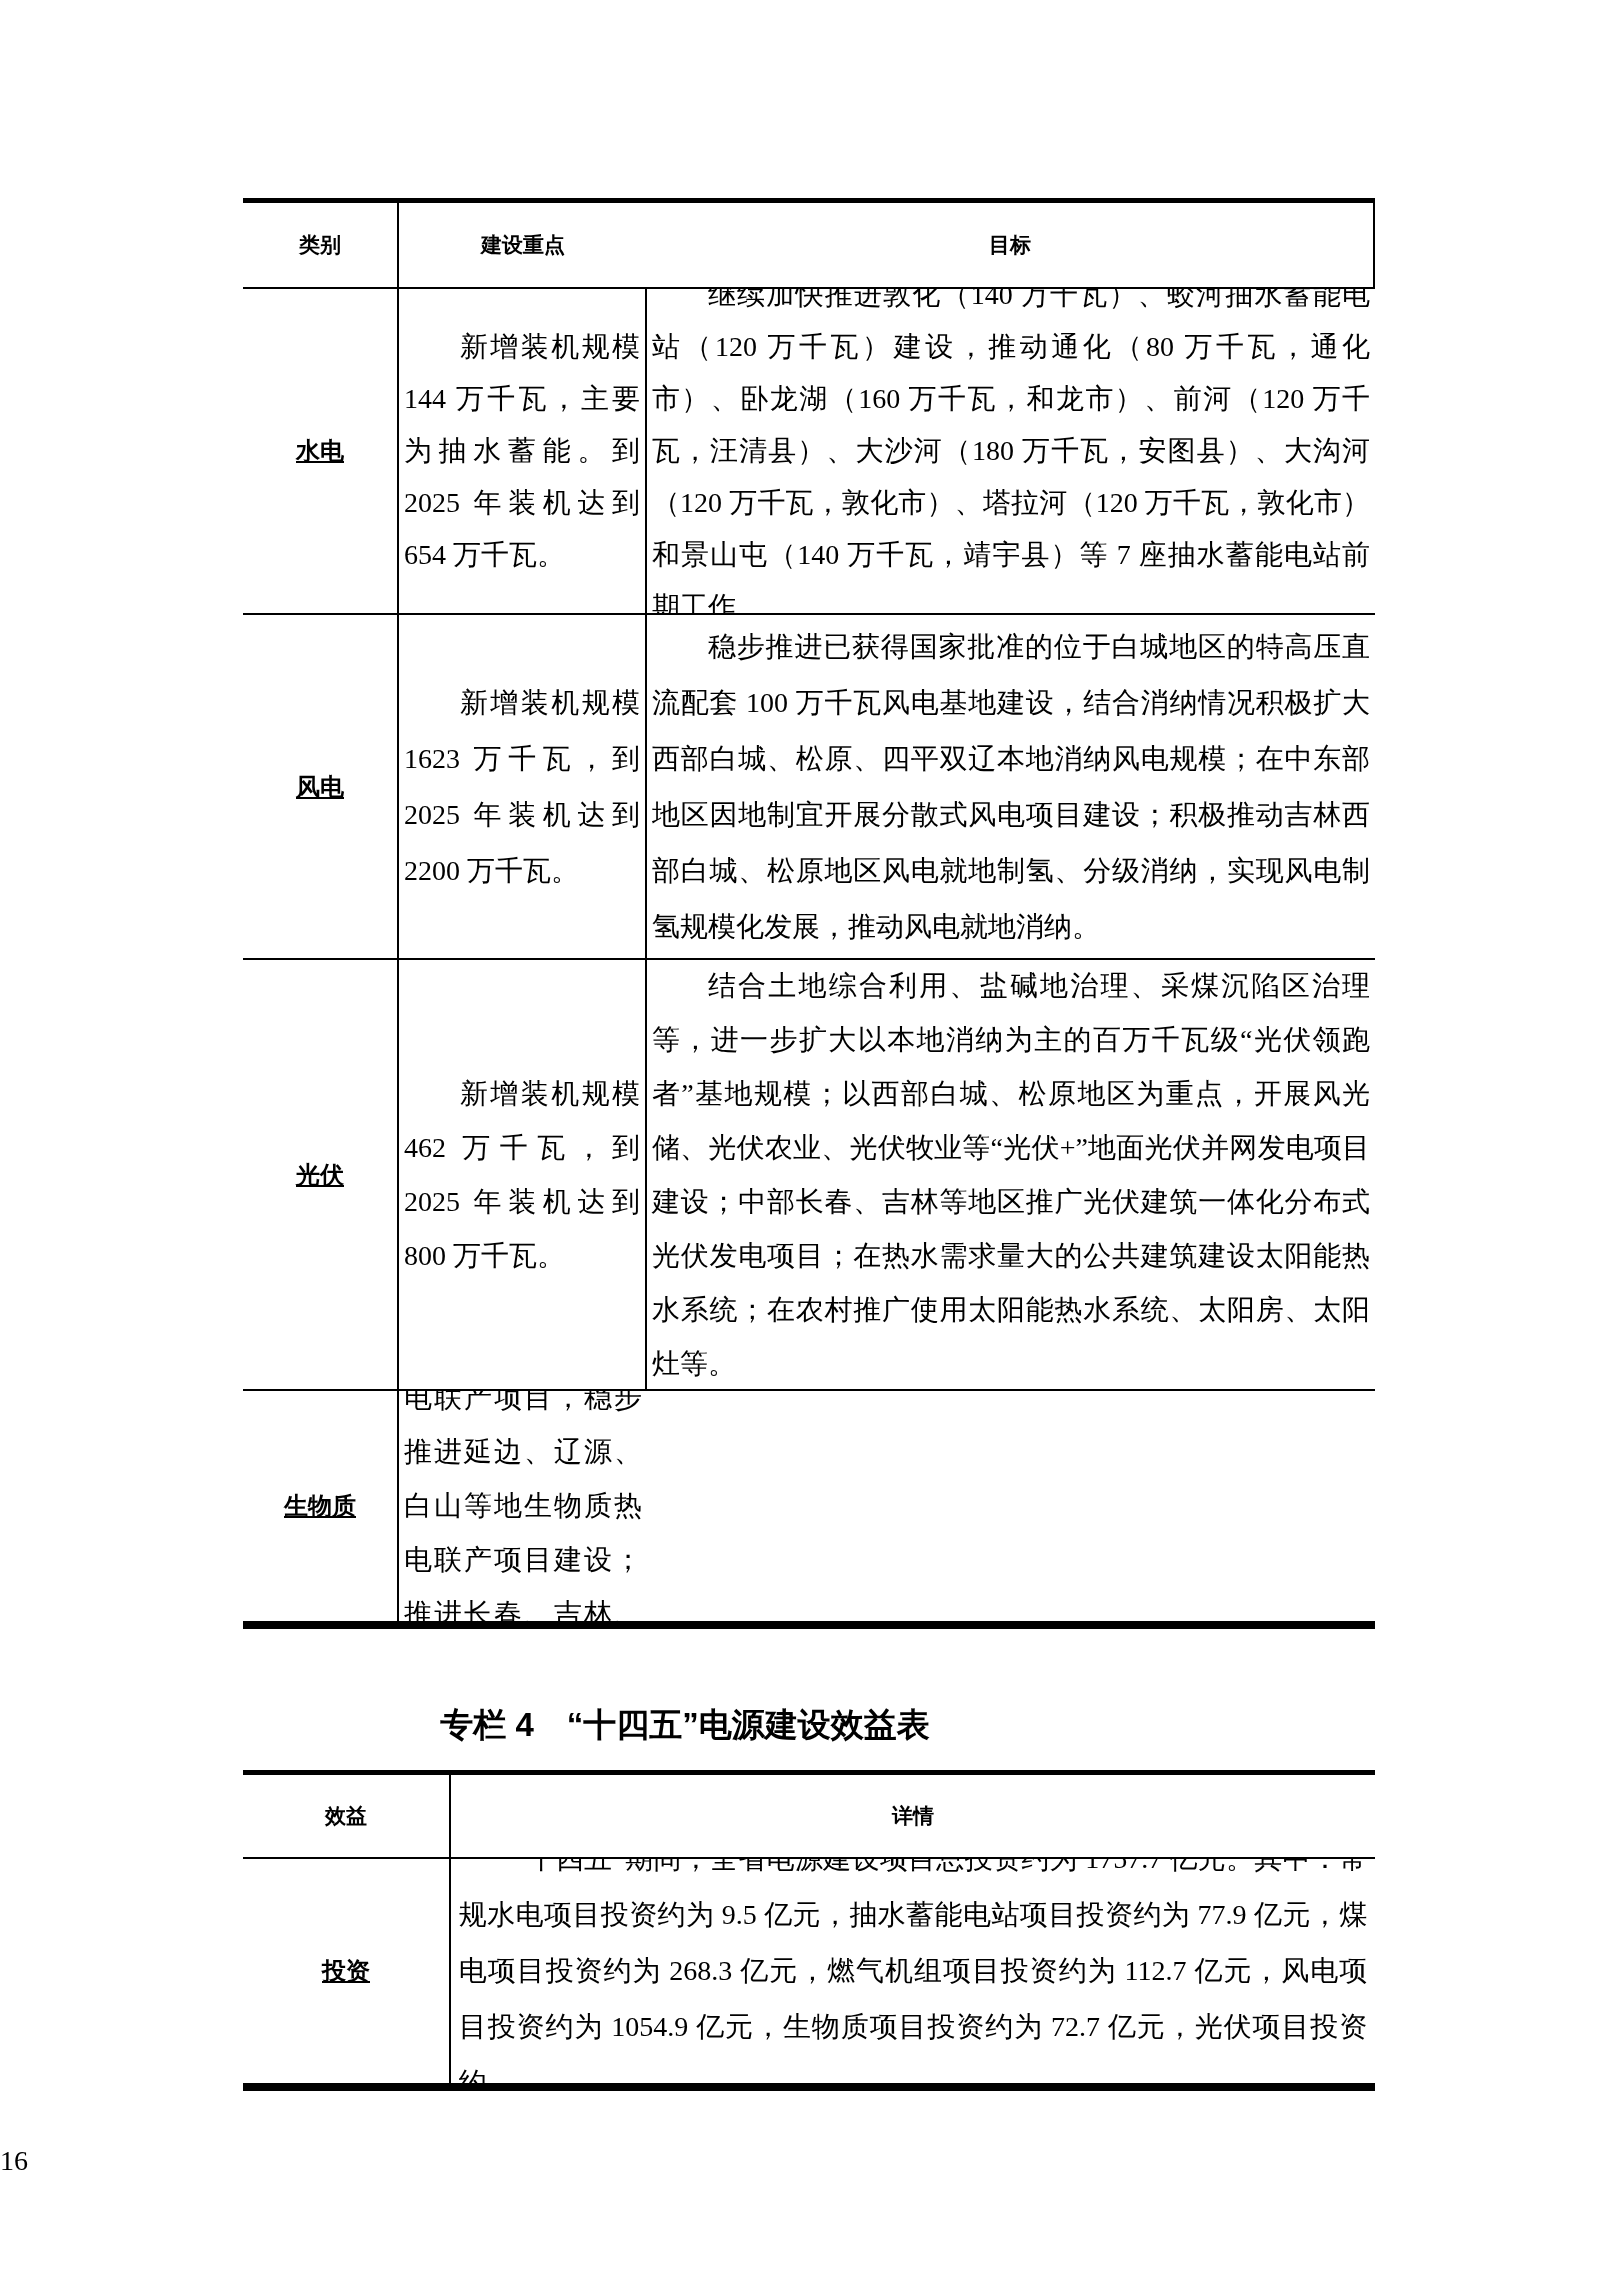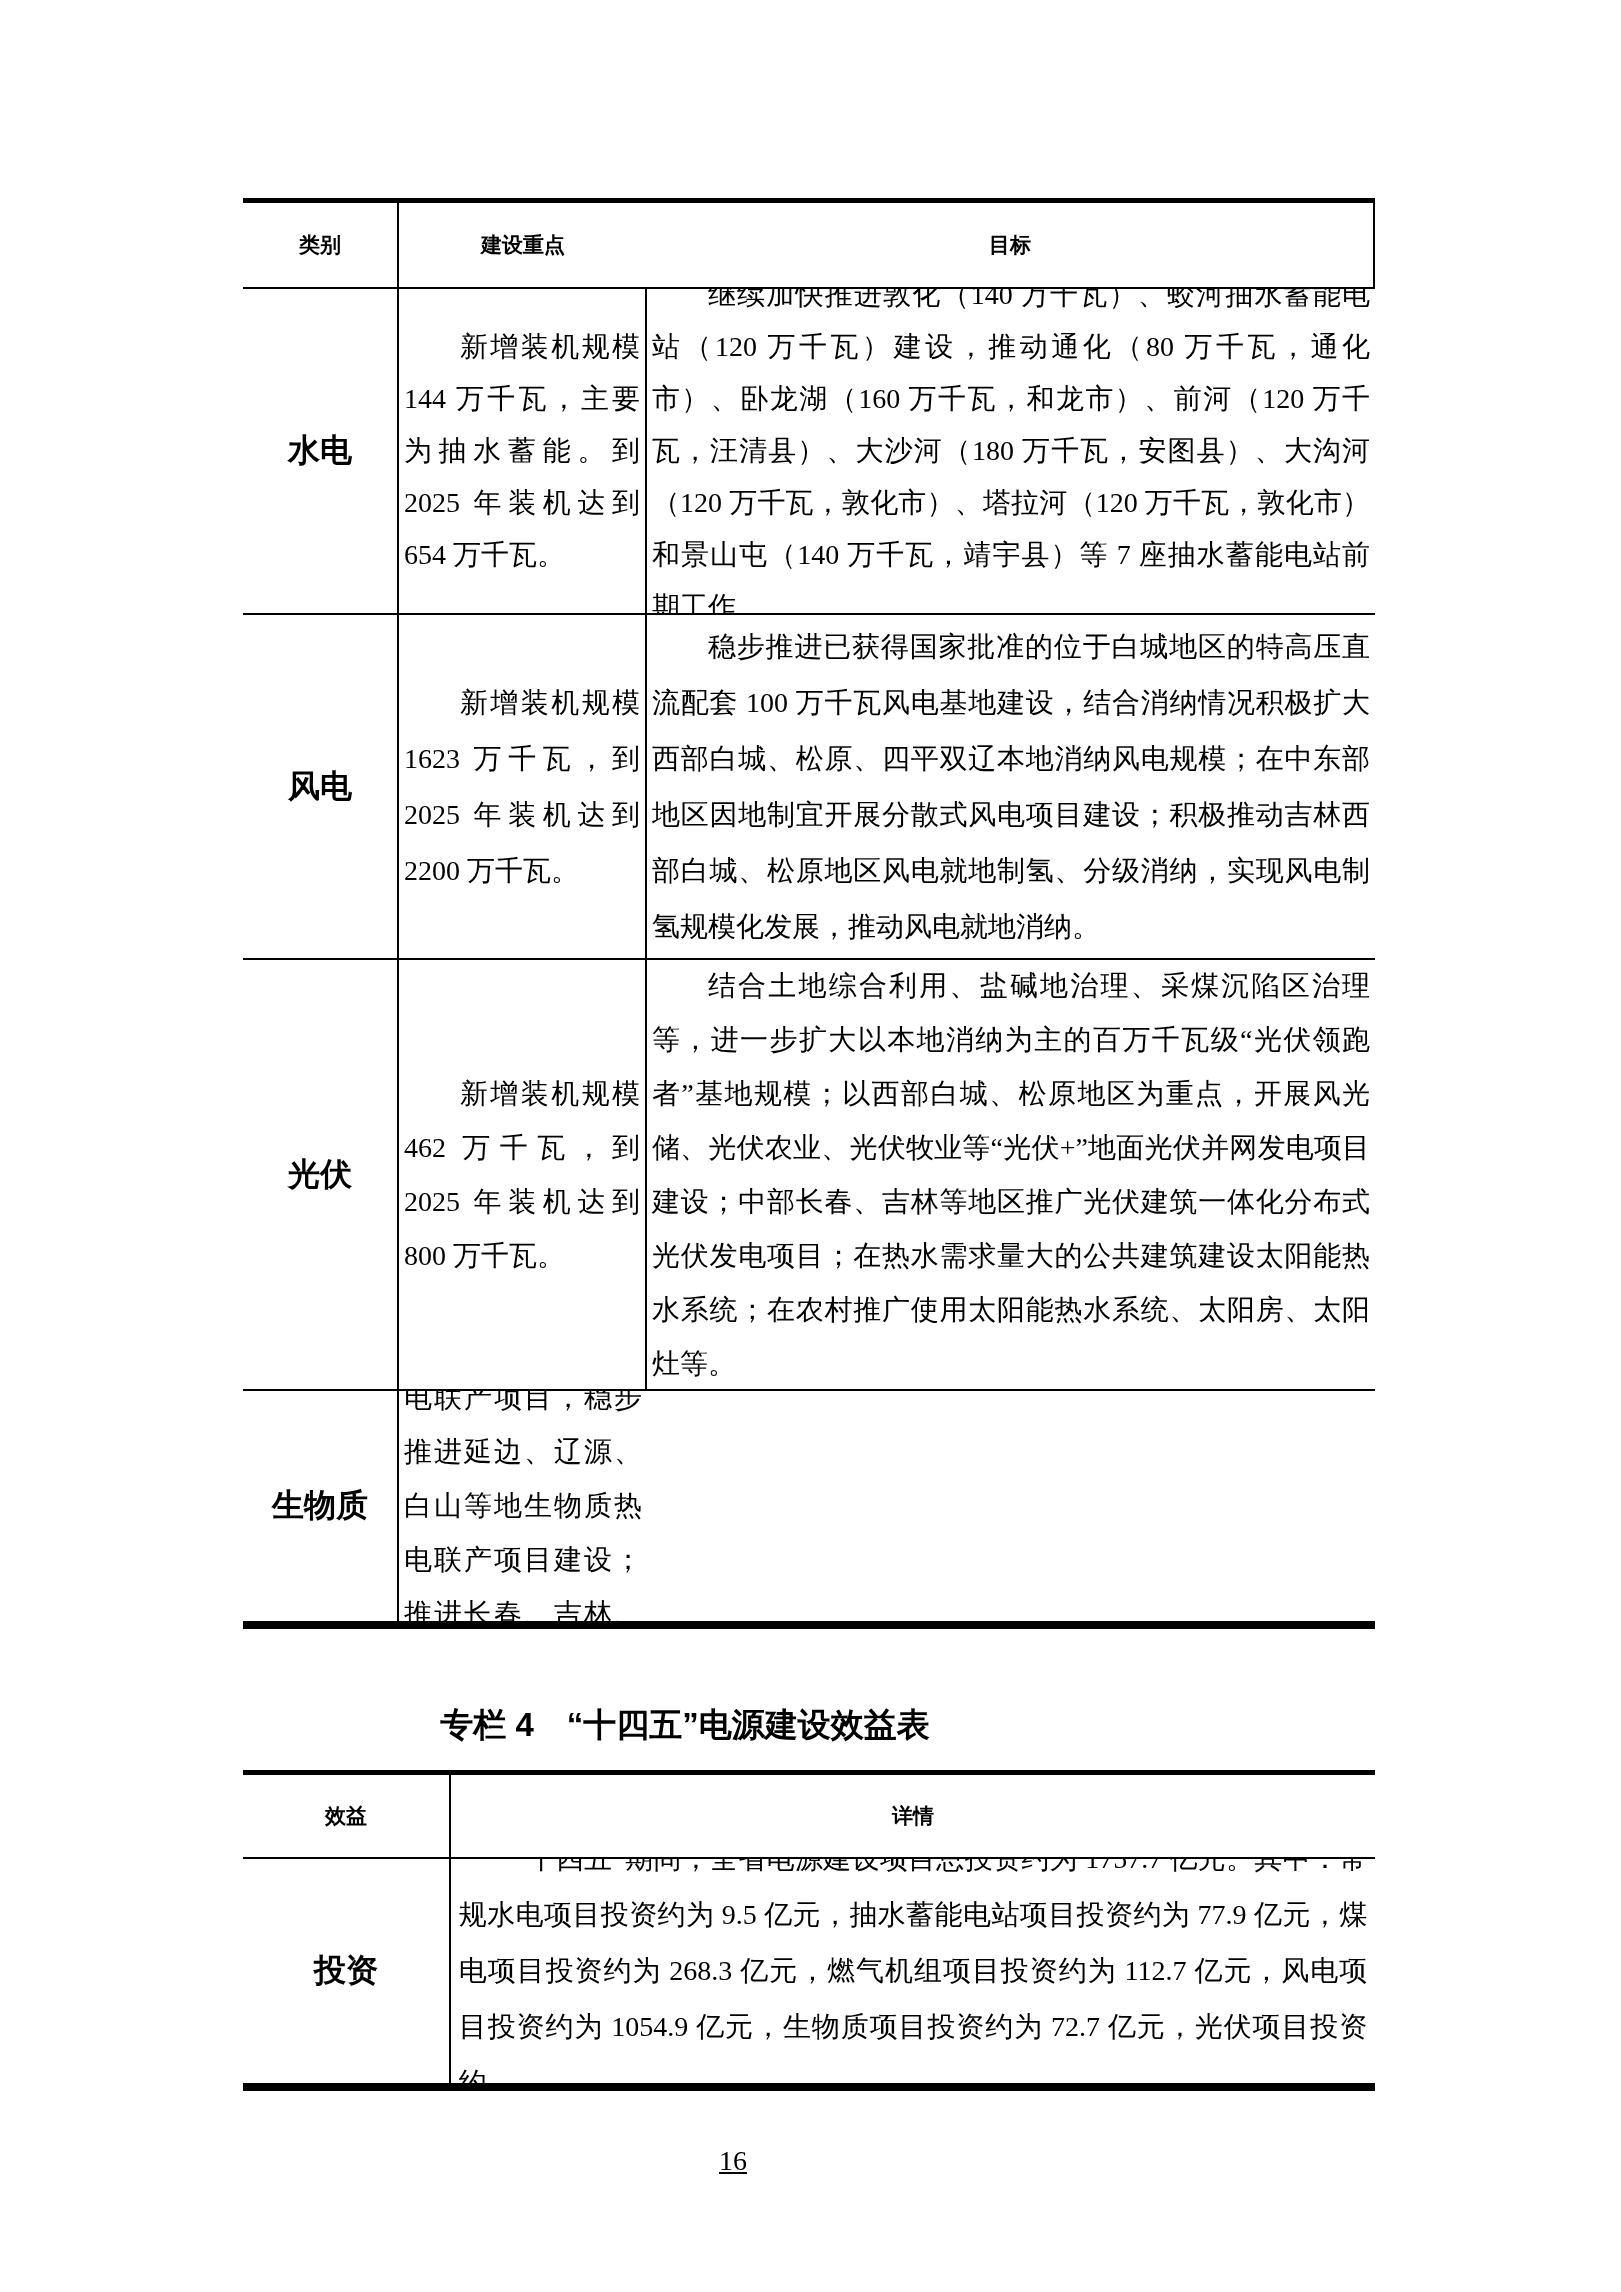--- a/index.html
+++ b/index.html
@@ -32,21 +32,21 @@
   .vline { border-right: 2.9px solid #000; }
   .hline { border-bottom: 2.9px solid #000; }
 
   .head, .cat {
     justify-content: center;
     font-family: "Liberation Sans", sans-serif;
     font-weight: 700;
     font-size: 21px;
     text-align: center;
   }
-  .cat { font-size: 32px; }
+  .cat { font-size: 24px; text-decoration: underline; }
 
   .txt { padding: 0 4.9px; }
   .txt p {
     width: 100%;
     font-size: 28px;
     text-indent: 2em;
     text-align: justify;
   }
   .lh1 p { line-height: 52px; }
   .lh2 p { line-height: 56px; }
@@ -58,23 +58,21 @@
   .section-title {
     position: absolute; top: 1703px; left: 0; width: 1370px;
     text-align: center;
     font-family: "Liberation Sans", sans-serif;
     font-weight: 700;
     font-size: 33px;
   }
 
   .page-number {
     position: absolute; top: 2145px; left: 0; width: 1466px;
-    text-align: center;
     font-size: 28px;
-    text-decoration: underline;
   }
 </style>
 </head>
 <body>
 
 <div class="page">
 
   <div class="tbl tbl1">
 
     <div class="cell head vline hline">

